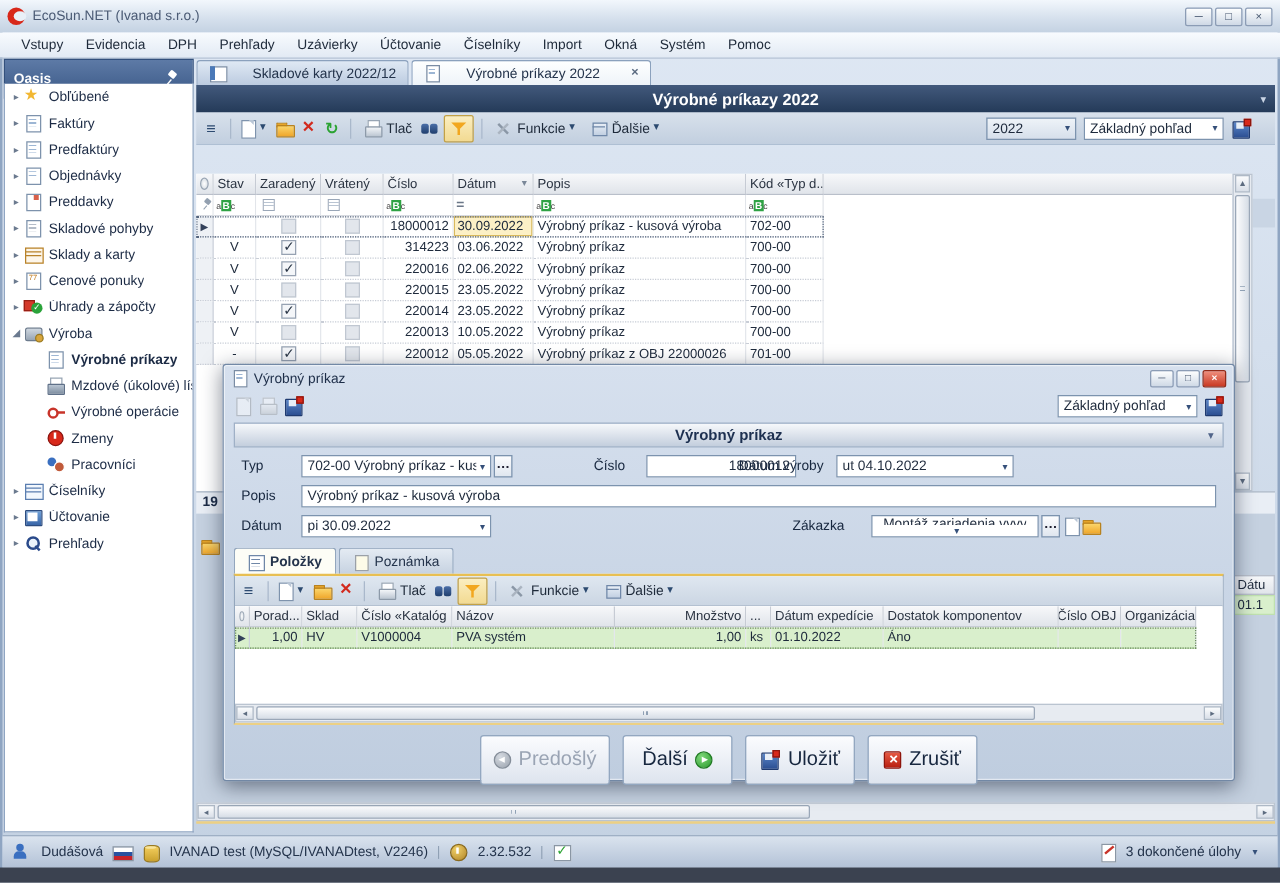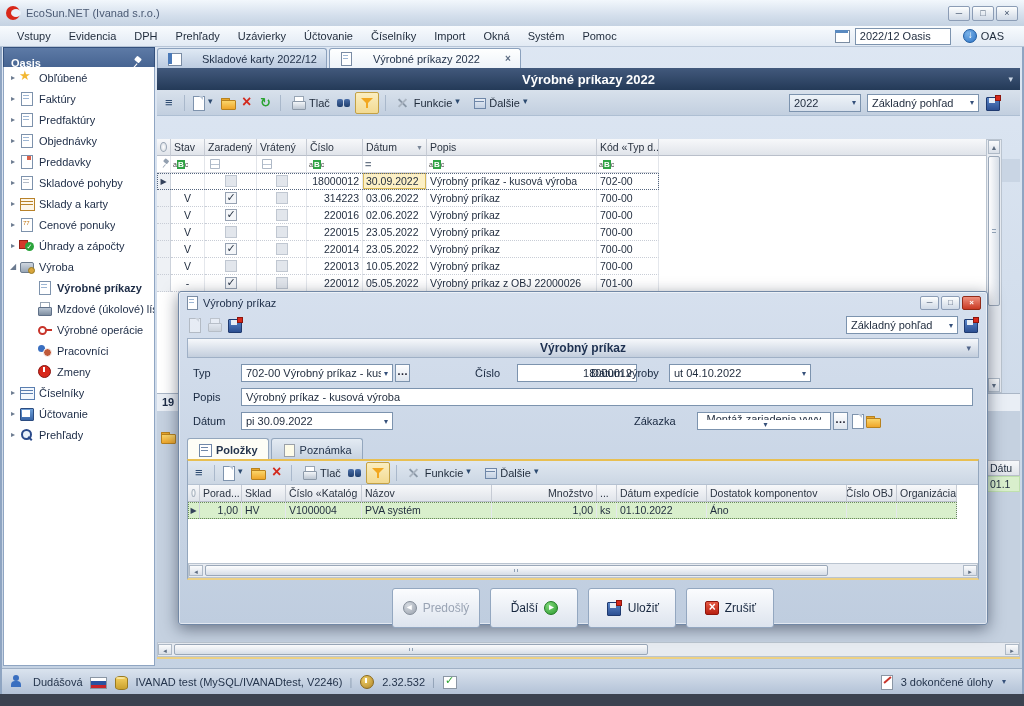--- a/index.html
+++ b/index.html
@@ -139,21 +139,21 @@
          background:linear-gradient(#e4ebf3,#c5d1e0);color:#24344c;}
   .dtab2.active{background:#fdfdf6;font-weight:bold;}
   .dlg-panel{left:8px;right:8px;top:167px;height:121px;background:#fff;border:1px solid #93a6bd;
              border-top:2px solid #e8bf52;border-bottom:2px solid #ecd084;display:flex;flex-direction:column;}
   .dlg-panel .ptoolbar{height:24px;flex:none;display:flex;align-items:center;gap:3px;padding:0 4px;
              background:linear-gradient(#dfe7f0,#cbd6e3);border-bottom:1px solid #b4c1d1;}
   .pgrid{flex:1;overflow:hidden;background:#fff;}
   .dlg-buttons{left:0;right:0;top:296px;display:flex;justify-content:center;gap:10px;}
   .dlg-btn{height:40px;min-width:88px;display:inline-flex;align-items:center;justify-content:center;gap:6px;
            border:1px solid #93a7c0;border-radius:3px;background:linear-gradient(#fbfcfe,#dde4ee);
-           font-size:12px;color:#17273f;padding:0 10px;}
+           font-size:16px;color:#17273f;padding:0 10px;}
   .dlg-btn.disabled{color:#9aa4b4;}
 
   
   .statusbar{left:2px;top:668px;right:2px;height:26px;display:flex;align-items:center;gap:7px;padding:0 8px;
              background:linear-gradient(#dae3ee,#b3c2d7);border-top:1px solid #9fb0c5;color:#24344c;}
   .sb-sep{color:#8fa0b4;}
   .sb-right{margin-left:auto;display:flex;align-items:center;gap:6px;padding-right:8px;}
   .bottomstrip{left:0;top:694px;right:0;height:12px;background:#3b4250;}
 
   
@@ -286,28 +286,20 @@
         <span class="menu-item">DPH</span>
         <span class="menu-item">Prehľady</span>
         <span class="menu-item">Uzávierky</span>
         <span class="menu-item">Účtovanie</span>
         <span class="menu-item">Číselníky</span>
         <span class="menu-item">Import</span>
         <span class="menu-item">Okná</span>
         <span class="menu-item">Systém</span>
         <span class="menu-item">Pomoc</span>
       </span>
-    <span class="menubar-right">
-      <span class="ic ic-cal"></span>
-      <span class="period-box">2022/12 Oasis</span>
-      <span class="oas-btn">
-        <span class="ic ic-oas"></span>
-        <span>OAS</span>
-      </span>
-    </span>
   </div>
 
   <div class="abs sidebar">
     <div class="sb-head">
       <span>Oasis</span>
       <span class="ic ic-pin" style="margin-left:auto;filter:brightness(2);"></span>
     </div>
     <div class="tree" id="tree">
         <div class="tree-item">
           <span class="tree-arrow">▸</span>
@@ -369,27 +361,27 @@
           <span class="ti ti-printer"></span>
           <span class="tree-label">Mzdové (úkolové) lístky</span>
         </div>
         <div class="tree-item child">
           <span class="tree-arrow"></span>
           <span class="ti ti-key"></span>
           <span class="tree-label">Výrobné operácie</span>
         </div>
         <div class="tree-item child">
           <span class="tree-arrow"></span>
+          <span class="ti ti-clock"></span>
+          <span class="tree-label">Zmeny</span>
+        </div>
+        <div class="tree-item child">
+          <span class="tree-arrow"></span>
           <span class="ti ti-people"></span>
           <span class="tree-label">Pracovníci</span>
-        </div>
-        <div class="tree-item child">
-          <span class="tree-arrow"></span>
-          <span class="ti ti-clock"></span>
-          <span class="tree-label">Zmeny</span>
         </div>
         <div class="tree-item">
           <span class="tree-arrow">▸</span>
           <span class="ti ti-table"></span>
           <span class="tree-label">Číselníky</span>
         </div>
         <div class="tree-item">
           <span class="tree-arrow">▸</span>
           <span class="ti ti-ledger"></span>
           <span class="tree-label">Účtovanie</span>

